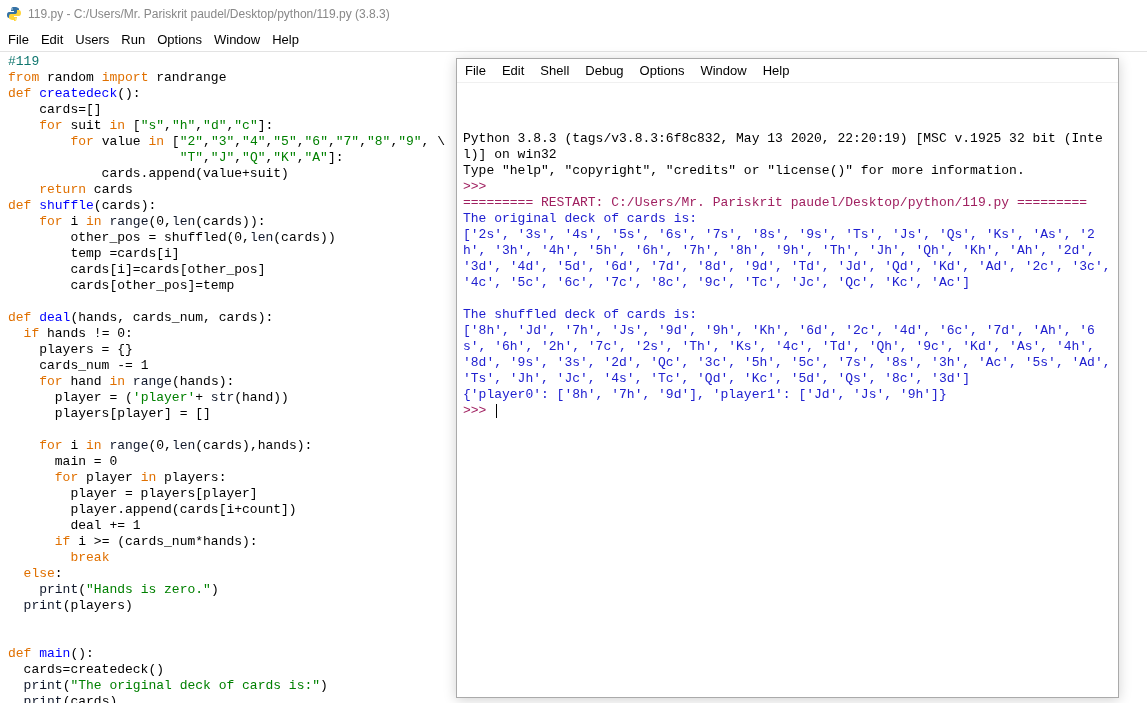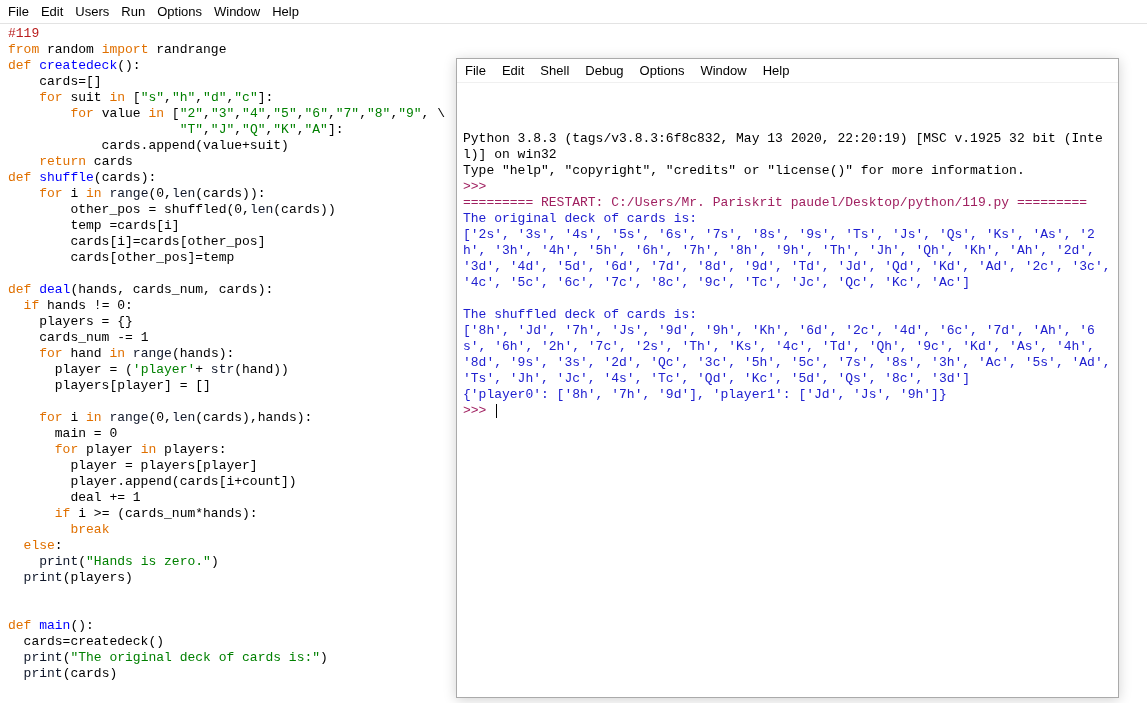--- a/index.html
+++ b/index.html
@@ -50,21 +50,21 @@
       font-family: "Courier New", monospace;
       font-size: 13px;
       line-height: 16px;
       white-space: pre;
       color: #000;
     }
     
     .kw { color: #e07000; } 
     .def { color: #0000ff; }
     .str { color: #008000; }
-    .com { color: #b91c1c; }
+    .com { color: #0f766e; }
     .builtin { color: #0f172a; }
 
     
     .shell-window {
       position: absolute;
       left: 456px;
       top: 58px;
       width: 663px;
       height: 640px;
       background: #fff;
@@ -129,20 +129,29 @@
       width: 1px; height: 14px;
       background: #000;
       vertical-align: text-bottom;
       margin-left: 2px;
     }
   </style>
 </head>
 <body>
 
 <div class="editor-window">
+  <div class="titlebar">
+    <span class="app-icon">
+      <svg width="16" height="16" viewBox="0 0 16 16">
+          <path fill="#3572A5" d="M8 1C5 1 5 3 5 3v2h3v1H3S1 6 1 9s2 3 2 3h2v-2s0-2 2-2h4s2 0 2-2V3s0-2-5-2zm-2 1.3a.7.7 0 110 1.4.7.7 0 010-1.4z"></path>
+          <path fill="#FFD43B" d="M8 15c3 0 3-2 3-2v-2H8v-1h5s2 0 2-3-2-3-2-3h-2v2s0 2-2 2H5s-2 0-2 2v2s0 2 5 2zm2-1.3a.7.7 0 110-1.4.7.7 0 010 1.4z"></path>
+        </svg>
+    </span>
+    <span>119.py - C:/Users/Mr. Pariskrit paudel/Desktop/python/119.py (3.8.3)</span>
+  </div>
   <div class="menubar">
     <span>File</span>
     <span>Edit</span>
     <span>Users</span>
     <span>Run</span>
     <span>Options</span>
     <span>Window</span>
     <span>Help</span>
   </div>
   <div class="code-area"><span class="com">#119</span>

